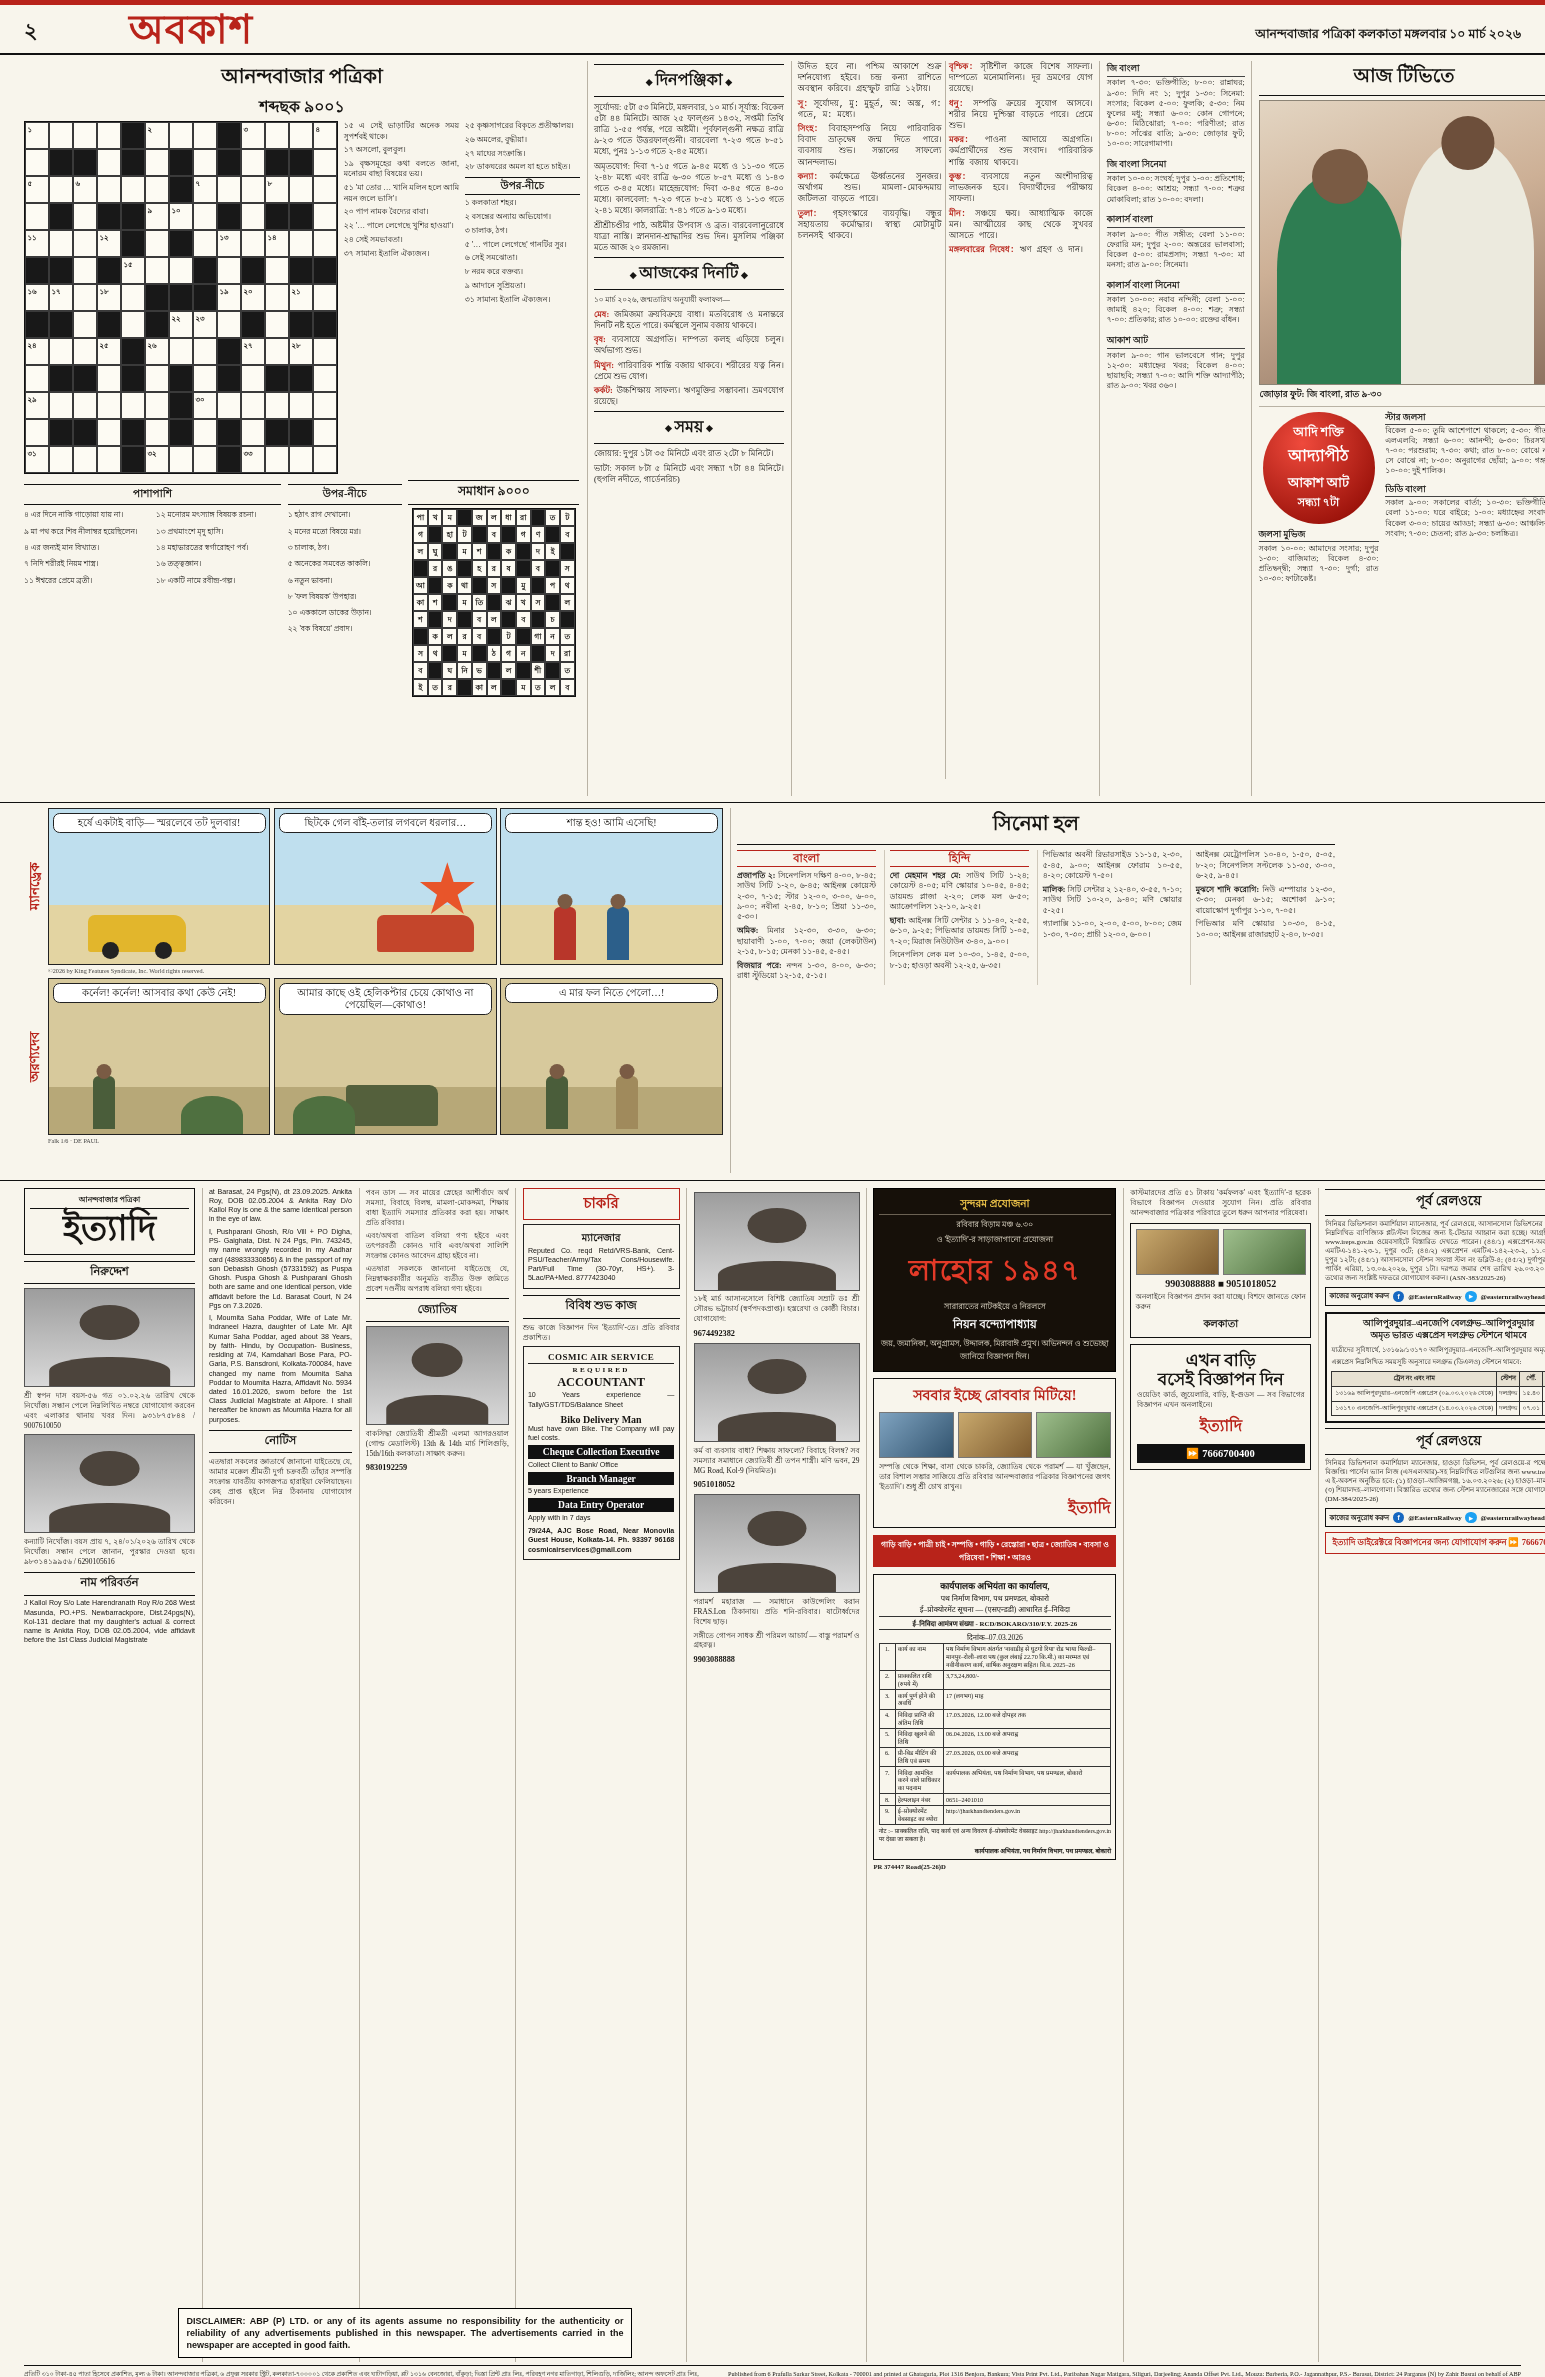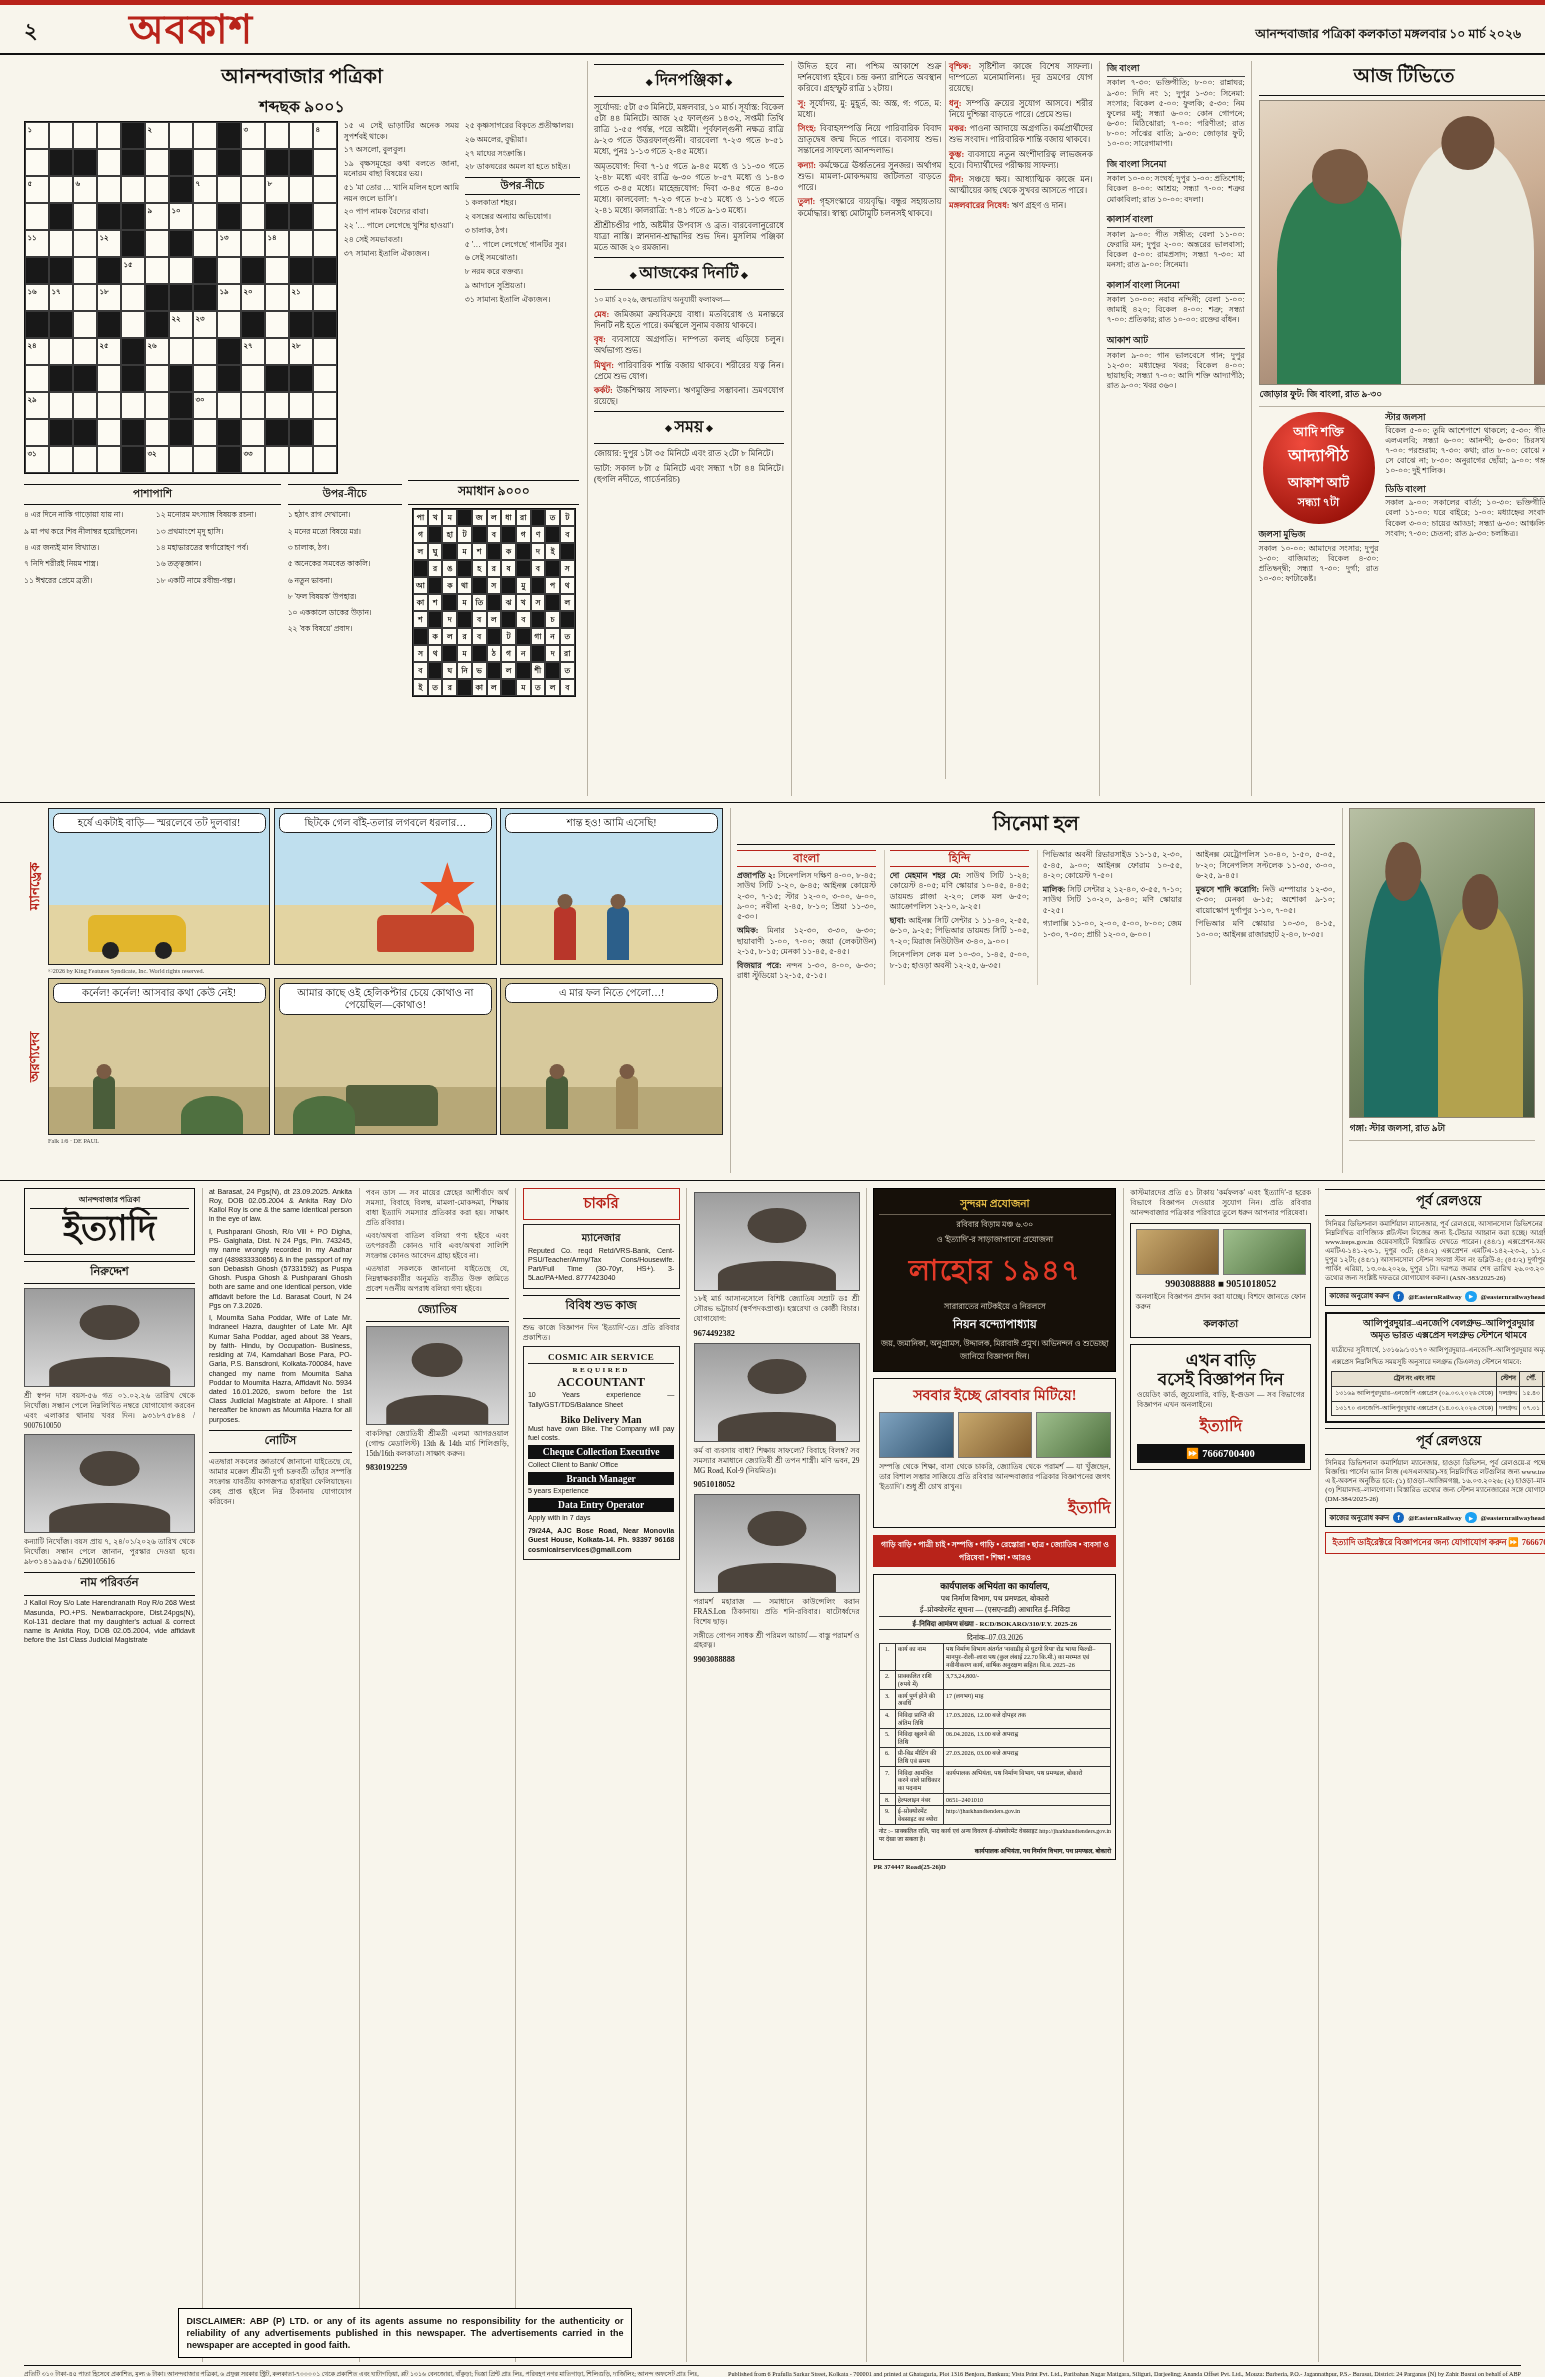--- a/index.html
+++ b/index.html
@@ -42,21 +42,21 @@
   .cw-sol{width:171px;}
   .sol-head{font-weight:800;text-align:center;font-size:12.4px;border-top:1.4px solid #111;border-bottom:1.4px solid #111;padding:1.4px 0;margin-bottom:3.8px;}
   .sol-grid{display:grid;grid-template-columns:repeat(11,14.7px);grid-auto-rows:17px;border:1.4px solid #111;width:max-content;margin:0 auto;}
   .sol-grid .gcell{display:flex;align-items:center;justify-content:center;}
   .sol-ch{font-size:7.6px;font-weight:700;}
   .alm{width:190px;flex:0 0 auto;}
   .din-head{font-weight:800;text-align:center;font-size:16px;border-top:1.4px solid #111;border-bottom:1.4px solid #111;padding:1.9px 0;margin:2.9px 0 4.8px;}
   .orn::before{content:"◆ ";font-size:9.5px;vertical-align:middle;}
   .orn::after{content:" ◆";font-size:9.5px;vertical-align:middle;}
   .pan{width:295px;flex:0 0 auto;}
-  .pan-cols{column-count:2;column-gap:7.6px;column-rule:0.5px solid #b9b2a4;height:718px;}
+  .pan-cols{column-count:2;column-gap:7.6px;column-rule:0.5px solid #b9b2a4;height:718px;font-family:Liberation Mono, monospace;}
   .tvl{width:138px;flex:0 0 auto;}
   .chan .li-item{margin-bottom:7.6px;}
   .chan .li-h{display:block;font-size:8.8px;border-bottom:0.5px solid #444;margin-bottom:1.4px;}
   .chan .li-line{font-size:7.8px;line-height:1.3;text-align:justify;}
   .tvp{width:291px;flex:0 0 auto;}
   .tv-head{font-weight:800;text-align:center;font-size:19px;border-bottom:1.4px solid #111;margin-bottom:3.8px;padding-bottom:1.9px;}
   .photo{position:relative;overflow:hidden;border:0.5px solid #8c8476;}
   .ph-tv{height:283px;background:linear-gradient(160deg,#e3d5c2 0%,#cdb096 45%,#8d7260 100%);}
   .sil{position:absolute;bottom:0;border-radius:46% 46% 0 0;}
   .s-green{left:6%;width:44%;height:74%;background:#2e7d52;}
@@ -949,27 +949,20 @@
             <div class="li-item"><span>গ্যালাক্সি ১১-০০, ২-০০, ৫-০০, ৮-০০; জেম ১-৩০, ৭-৩০; প্রাচী ১২-০০, ৬-০০।</span></div>
           </div>
         <div class="cin-col txt">
             <div class="li-item"><span>আইনক্স মেট্রোপলিস ১০-৪০, ১-৫০, ৫-০৫, ৮-২০; সিনেপলিস সল্টলেক ১১-৩৫, ৩-০০, ৬-২৫, ৯-৪৫।</span></div>
             <div class="li-item"><span class="li-h">মুঝসে শাদি করোগি: </span><span>নিউ এম্পায়ার ১২-৩০, ৩-৩০; মেনকা ৬-১৫; অশোকা ৯-১০; বায়োস্কোপ দুর্গাপুর ১-১০, ৭-০৫।</span></div>
             <div class="li-item"><span>পিভিআর মণি স্কোয়ার ১০-৩০, ৪-১৫, ১০-০০; আইনক্স রাজারহাট ২-৪০, ৮-৩৫।</span></div>
           </div>
       </div>
     </div>
 
-    <div class="gangacol">
-      <div class="photo ph-ganga">
-        <div class="sil s-teal"></div>
-        <div class="sil s-khaki"></div>
-      </div>
-      <div class="cap">গঙ্গা: স্টার জলসা, রাত ৯টা</div>
-    </div>
   </section>
 
   <section class="bband">
 
     <div class="bcol c-a">
       <div class="etc-mast">
         <div class="etc-small">আনন্দবাজার পত্রিকা</div>
         <div class="etc-logo">ইত্যাদি</div>
       </div>
       <div class="mini-head">নিরুদ্দেশ</div>

